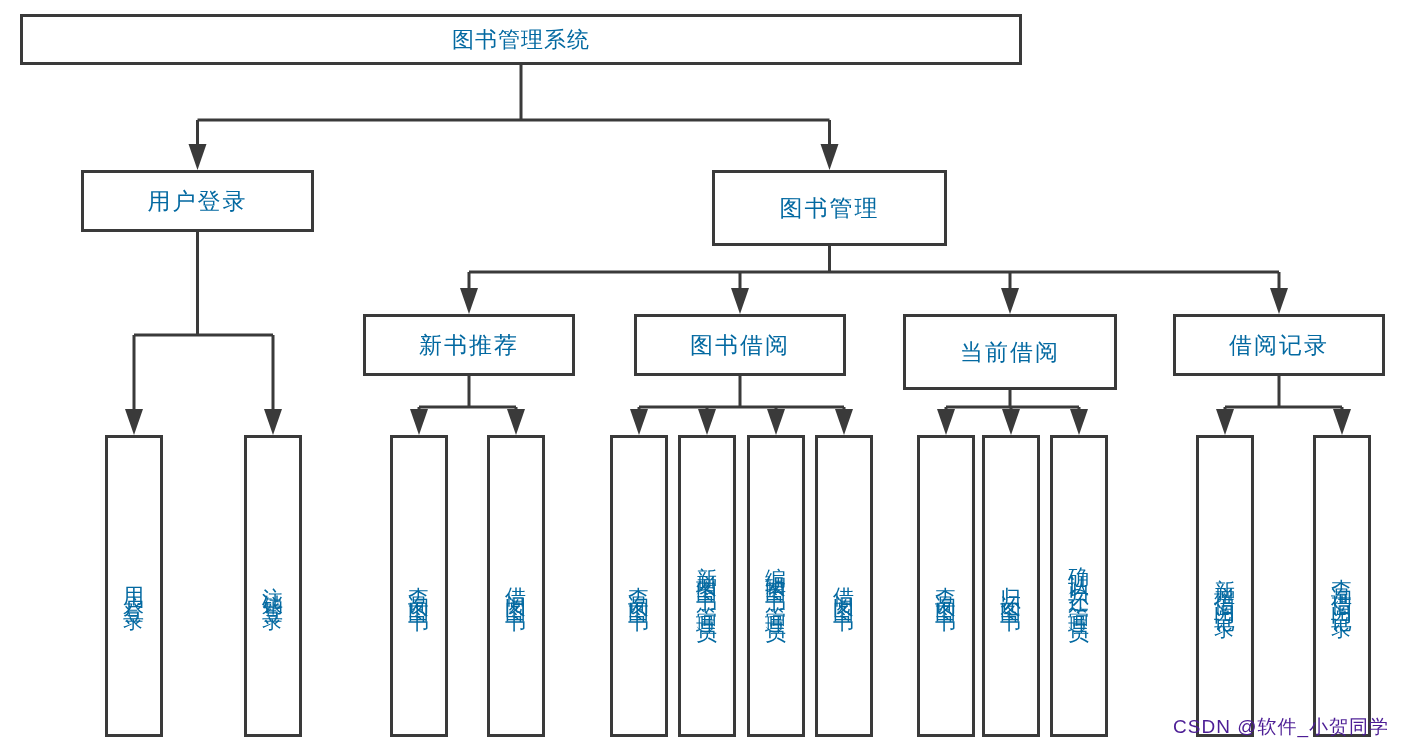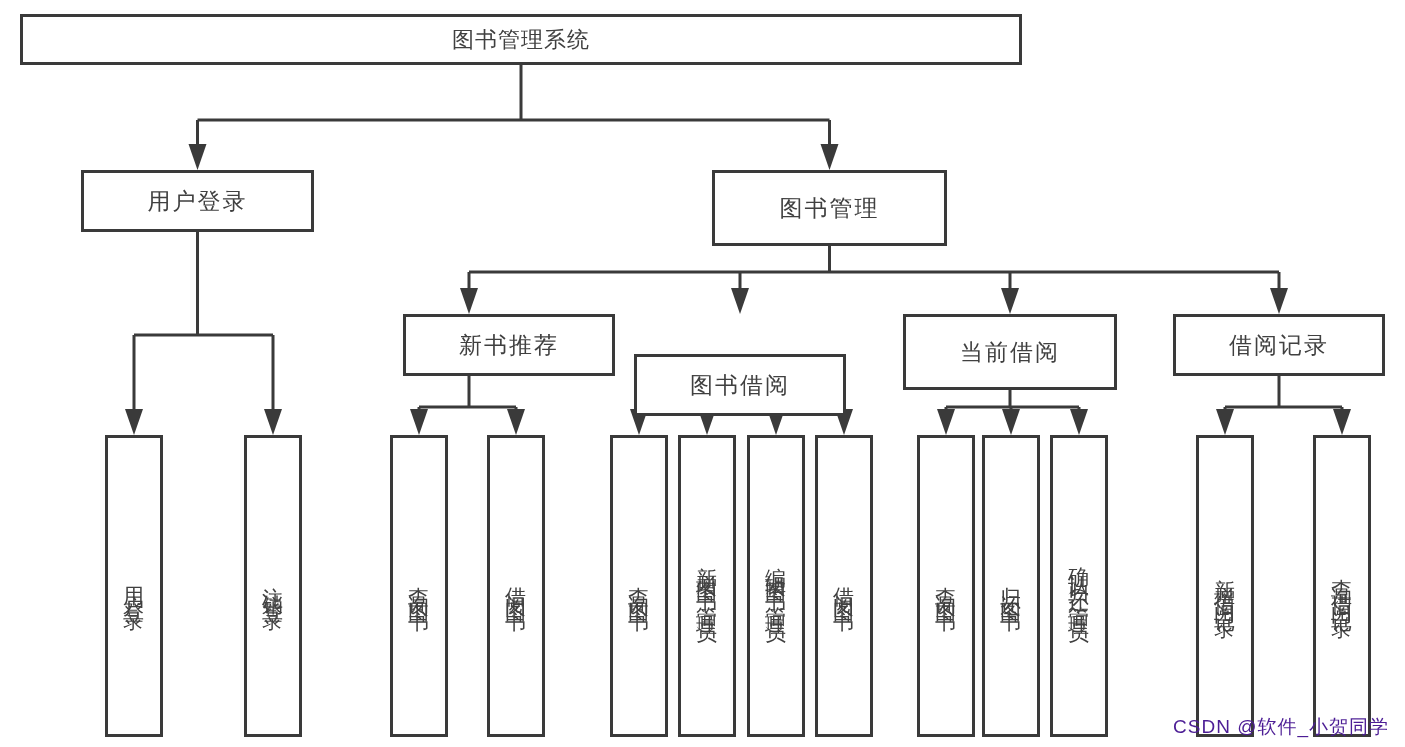--- a/index.html
+++ b/index.html
@@ -12,21 +12,21 @@
   }
   .connectors { position:absolute; left:0; top:0; z-index:1; }
   .box {
     position:absolute;
     box-sizing:border-box;
     border:3px solid #3a3a3a;
     background:#ffffff;
     display:flex;
     align-items:center;
     justify-content:center;
-    color:#404040;
+    color:#0369a1;
     z-index:2;
   }
   .hbox { font-size:23px; letter-spacing:2px; white-space:nowrap; }
   .rootbox { font-size:22px; letter-spacing:1px; }
   .vbox span {
     writing-mode:vertical-rl;
     text-orientation:mixed;
     font-size:21px;
     letter-spacing:8px;
     line-height:1;
@@ -85,22 +85,22 @@
       <polygon points="1216,409 1234,409 1225,435"></polygon>
       <polygon points="1333,409 1351,409 1342,435"></polygon>
     </g>
   </svg>
 
   <div class="box hbox rootbox" style="left:20px; top:14px; width:1002px; height:51px;">图书管理系统</div>
 
   <div class="box hbox" style="left:81px; top:170px; width:233px; height:62px;">用户登录</div>
   <div class="box hbox" style="left:712px; top:170px; width:235px; height:76px;">图书管理</div>
 
-  <div class="box hbox" style="left:363px; top:314px; width:212px; height:62px;margin-left:40px;">新书推荐</div>
-  <div class="box hbox" style="left:634px; top:314px; width:212px; height:62px;margin-top:40px;">图书借阅</div>
+  <div class="box hbox" style="left:363px; top:314px; width:212px; height:62px;">新书推荐</div>
+  <div class="box hbox" style="left:634px; top:314px; width:212px; height:62px;">图书借阅</div>
   <div class="box hbox" style="left:903px; top:314px; width:214px; height:76px;">当前借阅</div>
   <div class="box hbox" style="left:1173px; top:314px; width:212px; height:62px;">借阅记录</div>
 
   <div class="box vbox" style="left:105px; top:435px; width:58px; height:302px;">
     <span>用户登录</span>
   </div>
   <div class="box vbox" style="left:244px; top:435px; width:58px; height:302px;">
     <span>注销登录</span>
   </div>
 

